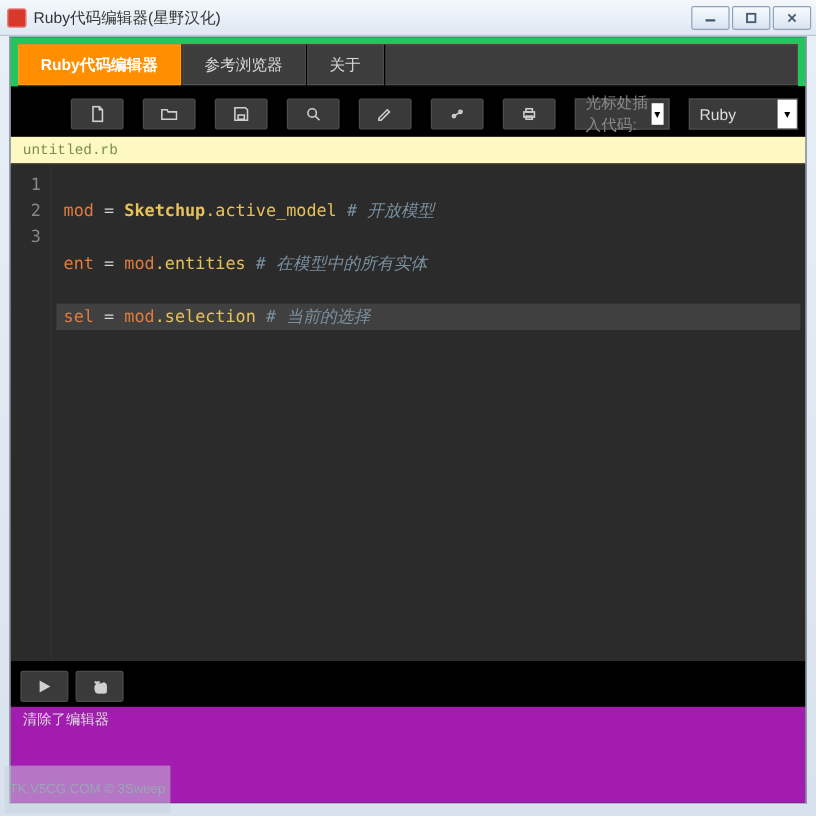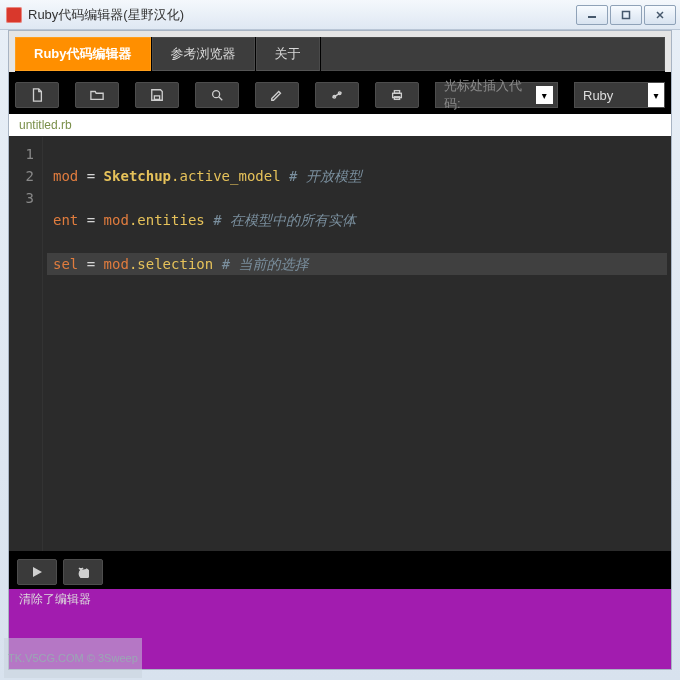--- a/index.html
+++ b/index.html
@@ -48,21 +48,21 @@
   .inner-border {
     margin: 0 8px 8px 8px;
     height: 640px;
     border: 1px solid #a8b4c3;
     background: #000;
     box-shadow: 0 0 4px rgba(0,0,0,0.25) inset;
     display: flex; flex-direction: column;
     position: relative;
   }
   .dark-pad {
-    background: #e5e5e5;
+    background: #22c55e;
     padding: 6px;
     flex: none;
   }
 
   
   .tabs {
     display: flex;
     gap: 1px;
     background: #000;
     padding: 0;
@@ -86,20 +86,21 @@
     border-color: #ff9e1a;
   }
   .tab-filler { flex: 1; background:#3d3d3d; border:1px solid #4a4a4a; border-left:none; }
 
   
   .toolbar {
     display: flex; align-items: stretch;
     gap: 16px;
     background: #000;
     padding: 10px 6px 6px 6px;
+    margin-left: 44px;
   }
   .tbtn {
     width: 44px; height: 26px;
     background: #3a3a3a;
     border: 1px solid #4d4d4d;
     border-radius: 2px;
     display: flex; align-items: center; justify-content: center;
     color: #cfcfcf;
     cursor: pointer;
   }
@@ -129,24 +130,24 @@
     position: relative;
   }
   .lang-select .chev {
     position: absolute; right: 0; top: 0; bottom: 0;
     width: 16px; background: #fff; color: #000;
     display: flex; align-items: center; justify-content: center;
   }
 
   
   .filename-bar {
-    background: #ffffff;
+    background: #fef9c3;
     color: #7a8f4a;
     padding: 4px 10px;
-    font-family: Liberation Sans, sans-serif;
+    font-family: Liberation Mono, monospace;
     font-size: 12px;
     border-bottom: 1px solid #2a2a2a;
   }
 
   
   .editor-wrap {
     flex: 1;
     display: flex;
     background: #2b2b2b;
     overflow: hidden;

